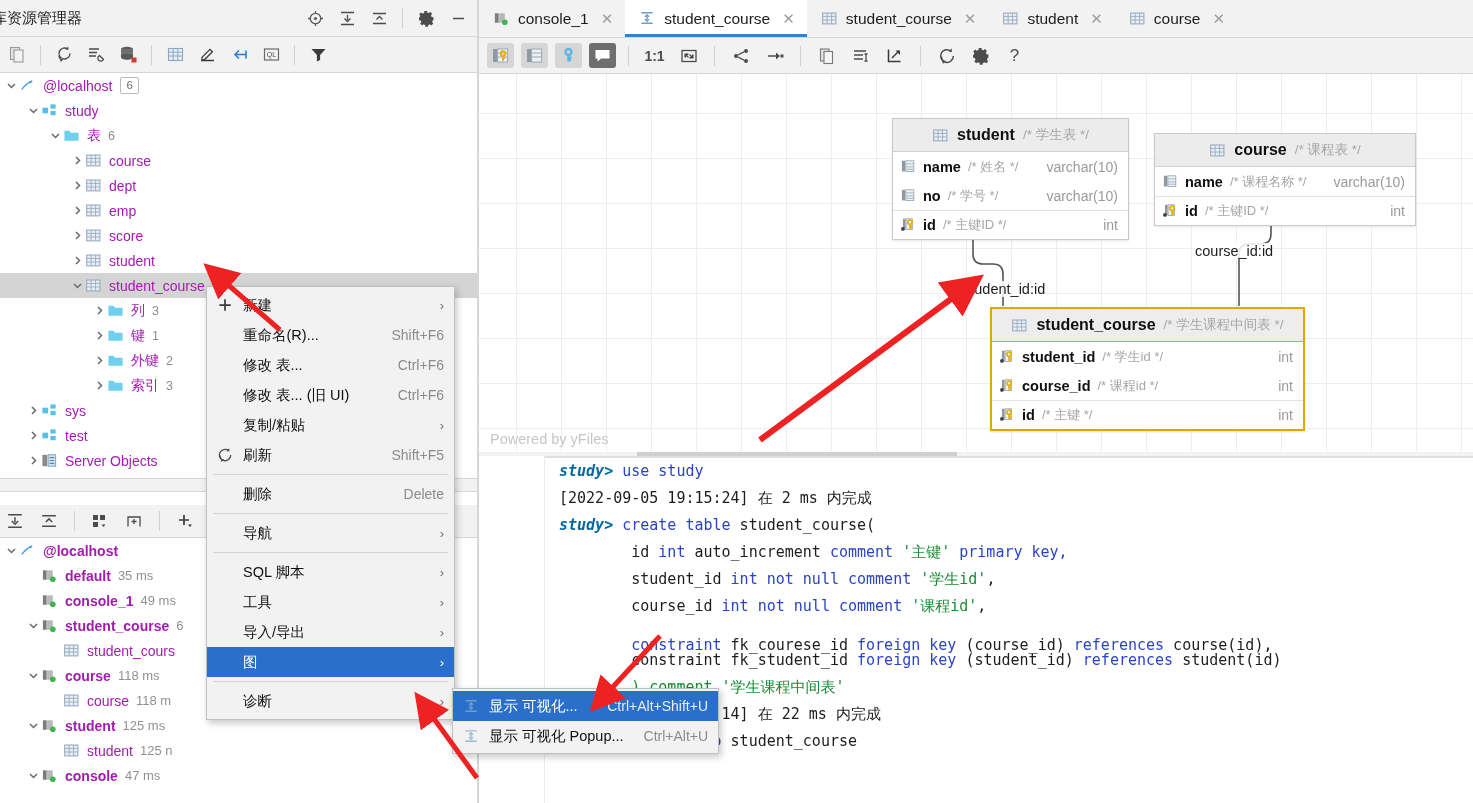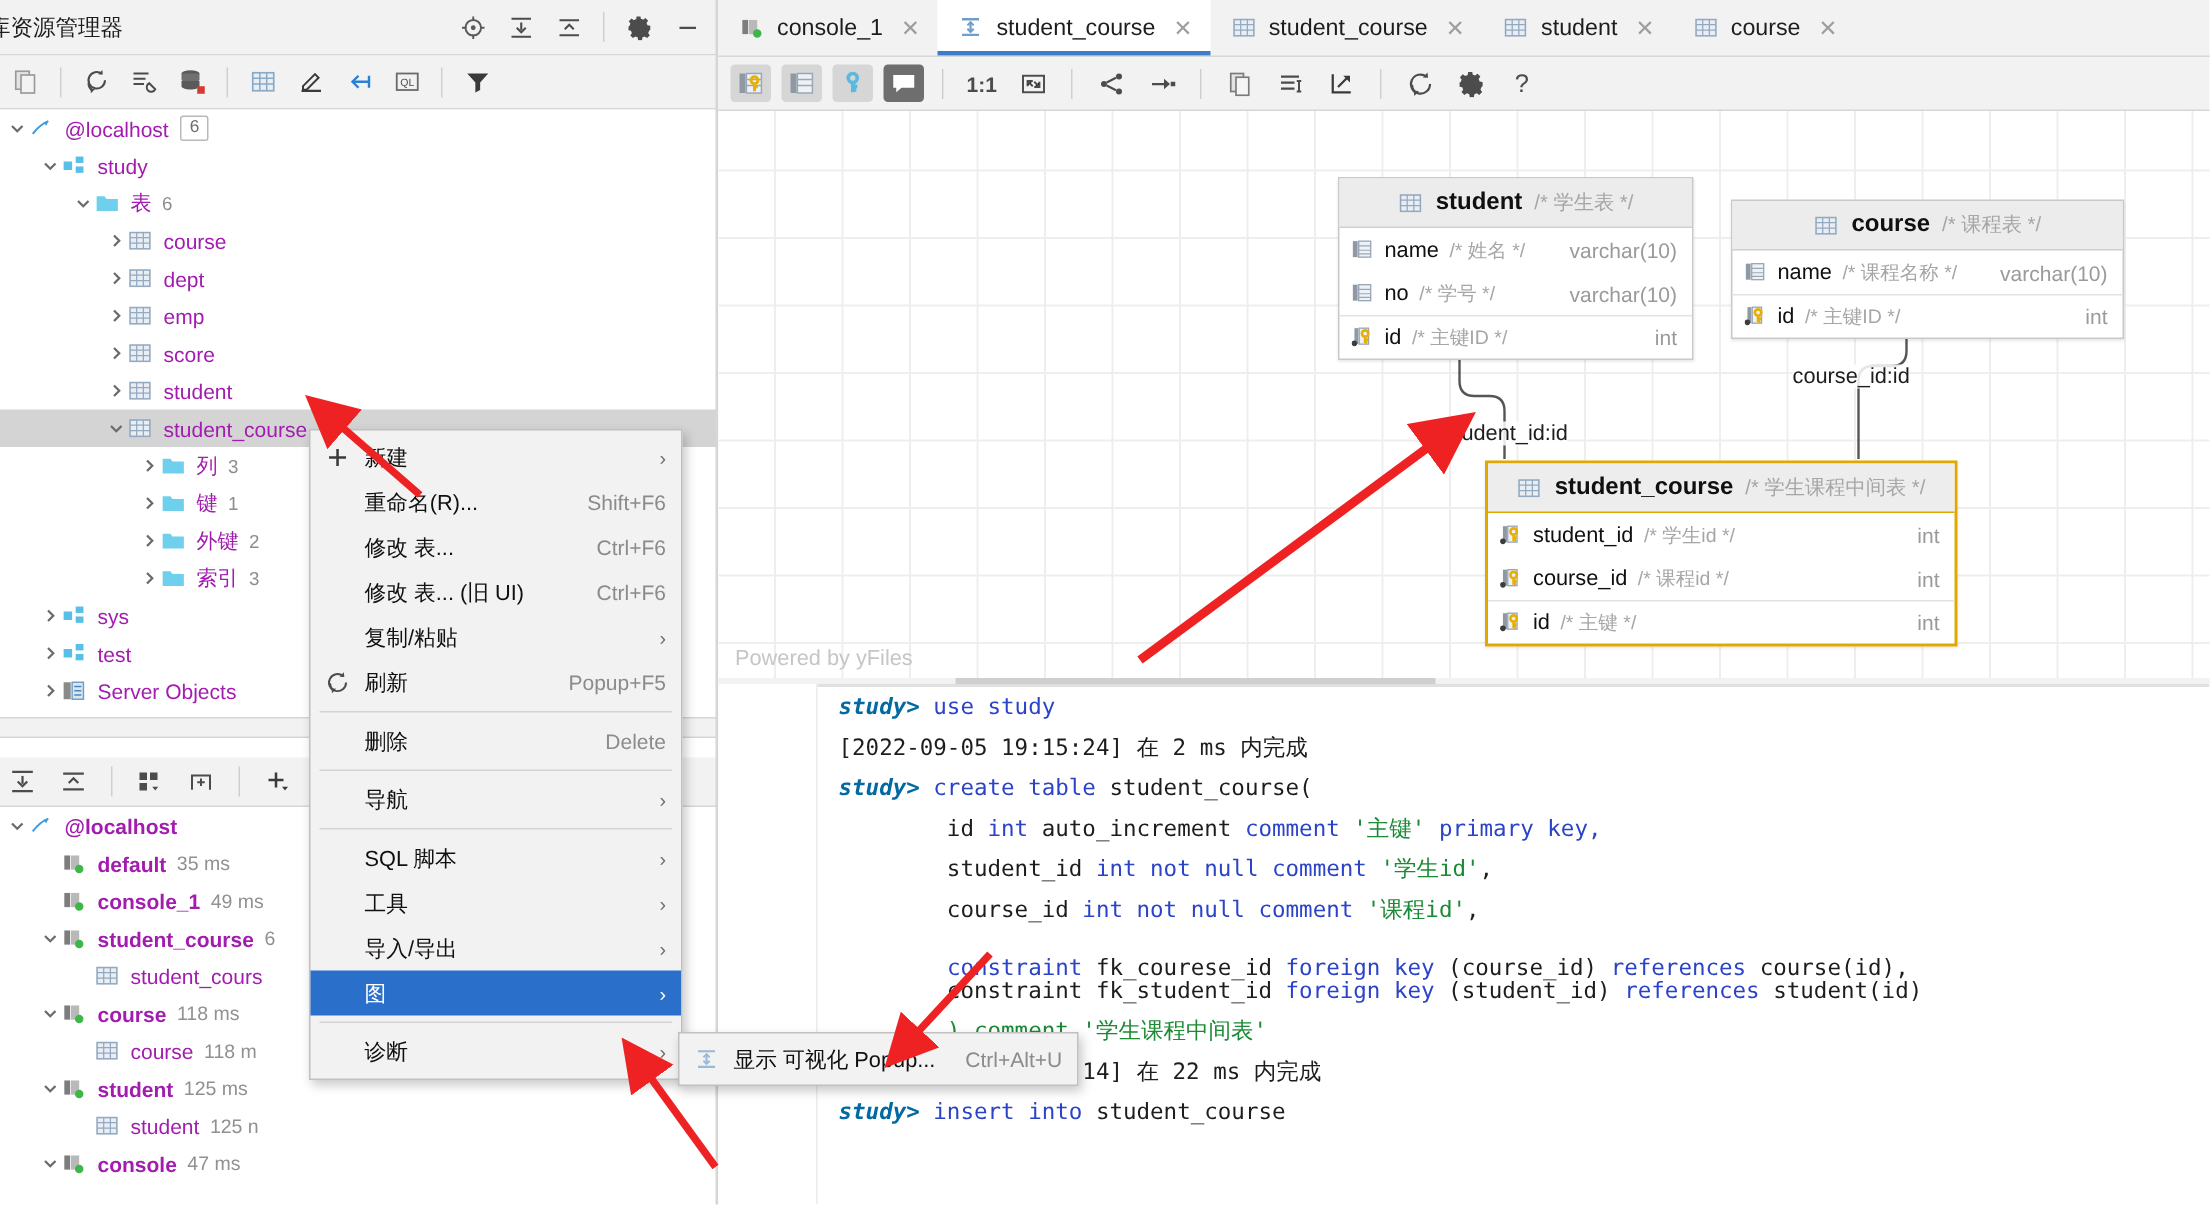--- a/index.html
+++ b/index.html
@@ -109,21 +109,21 @@
   .ertable.hi { border:2px solid #e0a800; }
   .er-head {
     background:#ececec; border-bottom:1px solid #d0d0d0;
     height:33px; display:flex; align-items:center; justify-content:center; gap:8px; padding:0 12px;
   }
   .ertable.hi .er-head { background:#ededed; border-bottom:1px solid #e0a800; }
   .er-title { font-weight:bold; font-size:16px; color:#101010; }
   .er-cmt { color:#a6a6a6; font-size:13.5px; font-weight:normal; }
   .er-row { height:29px; display:flex; align-items:center; padding:0 10px 0 8px; font-size:14.5px; }
   .er-row.last { border-top:1px solid #e2e2e2; }
-  .er-name { font-weight:normal; color:#101010; }
+  .er-name { font-weight:bold; color:#101010; }
   .er-rowcmt { color:#a6a6a6; font-size:13px; margin-left:7px; }
   .er-type { margin-left:auto; color:#9a9a9a; font-size:14px; padding-left:14px; }
   .colicon { width:16px; height:16px; flex:none; margin-right:6px; display:flex; align-items:center; }
   .edgelabel { position:absolute; font-size:14.5px; color:#1d1d1d; background:rgba(255,255,255,.85); }
 
   
   .console {
     position:absolute; left:0; top:456px; width:994px; height:347px; background:#fff;
     font-family:"DejaVu Sans Mono", monospace; font-size:15px; overflow:hidden;
   }
@@ -1078,21 +1078,21 @@
       <div class="mi">
         <span class="mi-icon">
           <svg width="17" height="17" viewBox="0 0 18 18">
             <path d="M14.5 8.5a6 6 0 11-2.2-4.6" fill="none" stroke="#4c4c4c" stroke-width="1.4"></path>
             <path d="M3.2 9a6 6 0 002.3 4.8" fill="none" stroke="#4c4c4c" stroke-width="1.4"></path>
             <path d="M12.9 1.3l.4 3.3-3.3-.2z" fill="#4c4c4c"></path>
             <path d="M4.6 16l-.4-3.3 3.3.2z" fill="#4c4c4c"></path>
           </svg>
         </span>
         <span class="mi-label">刷新</span>
-        <span class="mi-key">Popup+F5</span>
+        <span class="mi-key">Shift+F5</span>
       </div>
       <div class="mdiv"></div>
       <div class="mi">
         <span class="mi-icon"></span>
         <span class="mi-label">删除</span>
         <span class="mi-key">Delete</span>
       </div>
       <div class="mdiv"></div>
       <div class="mi">
         <span class="mi-icon"></span>
@@ -1121,20 +1121,31 @@
         <span class="mi-arrow">›</span>
       </div>
       <div class="mdiv"></div>
       <div class="mi">
         <span class="mi-icon"></span>
         <span class="mi-label">诊断</span>
         <span class="mi-arrow">›</span>
       </div>
     </div>
   <div class="submenu" id="submenu">
+      <div class="mi hl">
+        <span class="mi-icon">
+          <svg width="17" height="17" viewBox="0 0 18 18">
+            <path d="M2.5 3h12M2.5 14h12" stroke="#6d9fc9" stroke-width="1.6"></path>
+            <path d="M8.5 5.5v6" stroke="#6d9fc9" stroke-width="1.6"></path>
+            <path d="M6.3 7.3L8.5 5l2.2 2.3M6.3 9.7l2.2 2.3 2.2-2.3" fill="none" stroke="#6d9fc9" stroke-width="1.4"></path>
+          </svg>
+        </span>
+        <span class="mi-label">显示 可视化...</span>
+        <span class="mi-key">Ctrl+Alt+Shift+U</span>
+      </div>
       <div class="mi">
         <span class="mi-icon">
           <svg width="17" height="17" viewBox="0 0 18 18">
             <path d="M2.5 3h12M2.5 14h12" stroke="#9ab9d4" stroke-width="1.5"></path>
             <path d="M8.5 5.5v6" stroke="#9ab9d4" stroke-width="1.5"></path>
             <path d="M6.3 7.3L8.5 5l2.2 2.3M6.3 9.7l2.2 2.3 2.2-2.3" fill="none" stroke="#9ab9d4" stroke-width="1.3"></path>
           </svg>
         </span>
         <span class="mi-label">显示 可视化 Popup...</span>
         <span class="mi-key">Ctrl+Alt+U</span>

